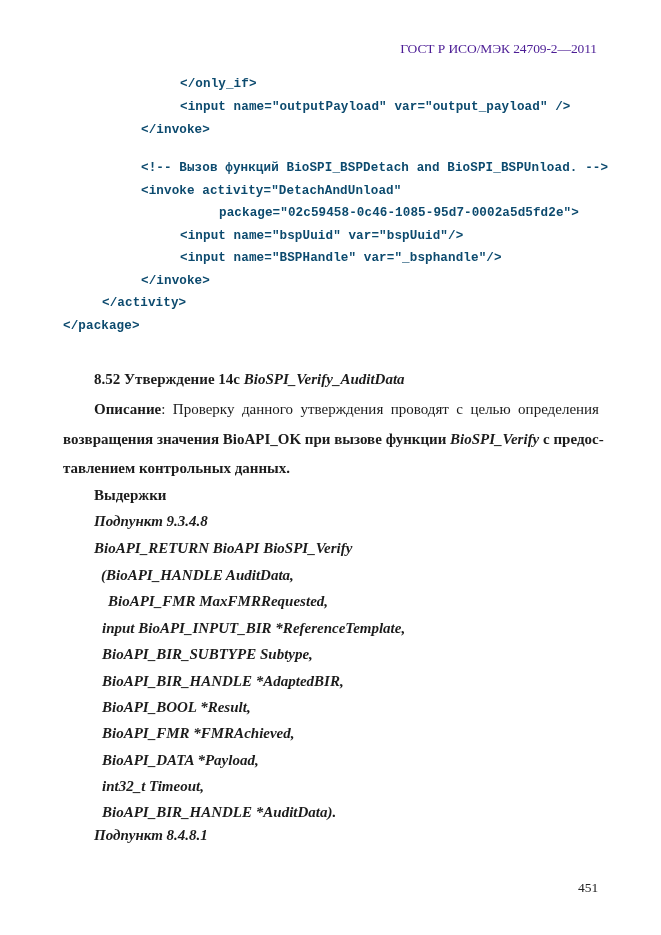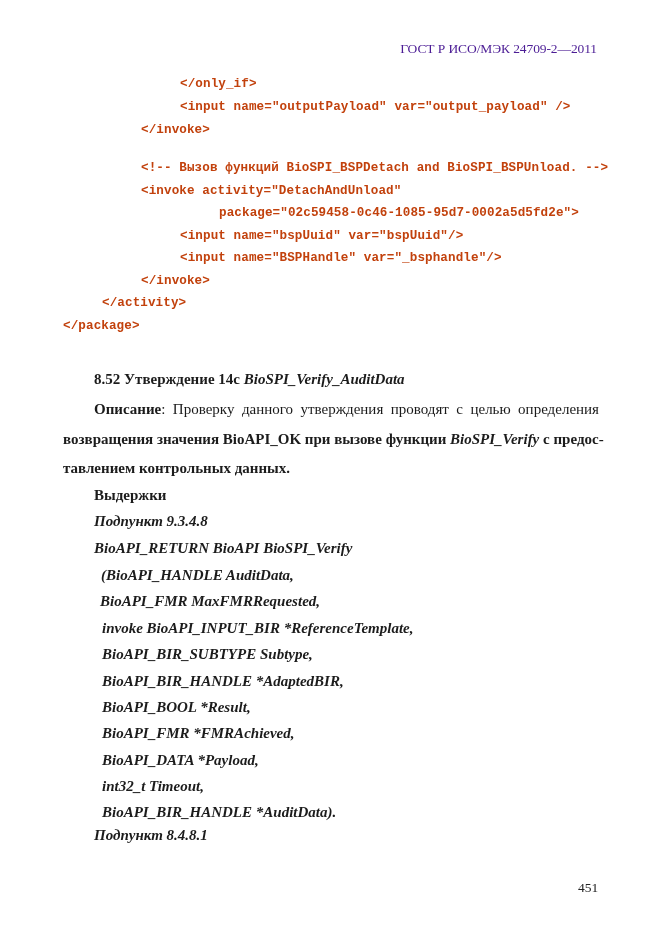--- a/index.html
+++ b/index.html
@@ -28,21 +28,21 @@
       left: 0;
       top: 0;
       width: 661px;
     }
     .code-line {
       position: absolute;
       white-space: pre;
       font-family: "Liberation Mono", "DejaVu Sans Mono", monospace;
       font-size: 12.6px;
       font-weight: bold;
-      color: #c2410c;
+      color: #0c4a6e;
       line-height: 16px;
       letter-spacing: 0.1px;
     }
     .text-line {
       position: absolute;
       white-space: nowrap;
       font-size: 15px;
       line-height: 18px;
       color: #1c1c1c;
       font-weight: bold;
@@ -102,22 +102,22 @@
 
 <div class="text-line" style="left:63px; top:459px;">тавлением контрольных данных.</div>
 
 <div class="text-line bold" style="left:94px; top:486px;">Выдержки</div>
 
 <div class="text-line bold italic" style="left:94px; top:512px;">Подпункт 9.3.4.8</div>
 
 <div>
   <div class="text-line italic" style="left:94px; top:539px;">BioAPI_RETURN BioAPI BioSPI_Verify</div>
   <div class="text-line italic" style="left:101px; top:566px;">(BioAPI_HANDLE AuditData,</div>
-  <div class="text-line italic" style="left:100px; top:592px;text-align:center;">BioAPI_FMR MaxFMRRequested,</div>
-  <div class="text-line italic" style="left:102px; top:619px;">invoke BioAPI_INPUT_BIR *ReferenceTemplate,</div>
+  <div class="text-line italic" style="left:108px; top:592px;text-align:center;">BioAPI_FMR MaxFMRRequested,</div>
+  <div class="text-line italic" style="left:102px; top:619px;">input BioAPI_INPUT_BIR *ReferenceTemplate,</div>
   <div class="text-line italic" style="left:102px; top:645px;">BioAPI_BIR_SUBTYPE Subtype,</div>
   <div class="text-line italic" style="left:102px; top:672px;">BioAPI_BIR_HANDLE *AdaptedBIR,</div>
   <div class="text-line italic" style="left:102px; top:698px;">BioAPI_BOOL *Result,</div>
   <div class="text-line italic" style="left:102px; top:724px;">BioAPI_FMR *FMRAchieved,</div>
   <div class="text-line italic" style="left:102px; top:751px;">BioAPI_DATA *Payload,</div>
   <div class="text-line italic" style="left:102px; top:777px;">int32_t Timeout,</div>
   <div class="text-line italic" style="left:102px; top:803px;">BioAPI_BIR_HANDLE *AuditData).</div>
 </div>
 
 <div class="text-line bold italic" style="left:94px; top:788px;margin-top:38px;">Подпункт 8.4.8.1</div>

